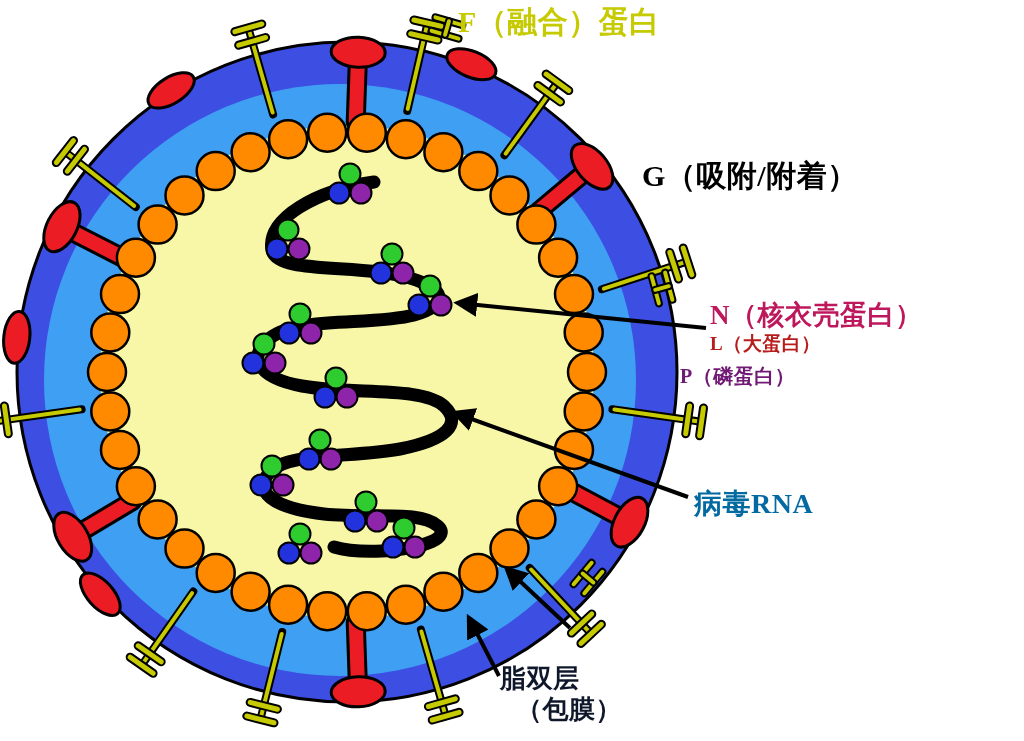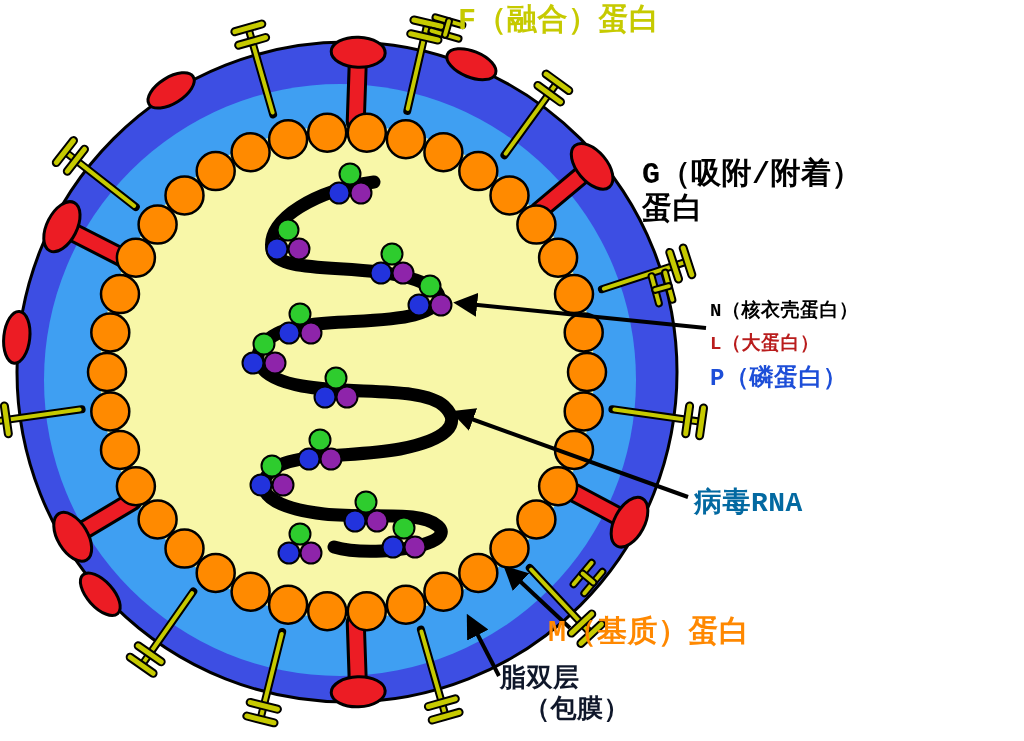--- a/index.html
+++ b/index.html
@@ -1,17 +1,17 @@
 <!DOCTYPE html>
 <html style="--envelope-outer: #3d4ee3; --envelope-inner: #3f9ff2; --interior: #f8f7a8; --matrix-bead: #ff8a00; --g-spike: #ec1c24; --f-spike: #c6ca00; --n-bead: #2ecc2e; --l-bead: #2233dd; --p-bead: #8e24aa; --rna: #000000;"><head>
 <meta charset="utf-8">
 <style>
   html,body{margin:0;padding:0;background:#fff}
   .stage{position:relative;width:1024px;height:741px;background:#fff;overflow:hidden;
-         font-family:Liberation Mono, monospace}
+         font-family:Liberation Serif, serif}
   .stage svg{position:absolute;left:0;top:0}
   .lbl{position:absolute;font-weight:bold;line-height:1.18;white-space:nowrap;letter-spacing:.5px}
   .c-env-outer{fill:var(--envelope-outer,#3d4ee3);stroke:#000;stroke-width:3px}
   .c-env-inner{fill:var(--envelope-inner,#3f9ff2)}
   .c-interior{fill:var(--interior,#f8f7a8)}
   .c-rna{fill:none;stroke:var(--rna,#000);stroke-width:13px;stroke-linecap:round}
   .arrow{stroke:#000;stroke-width:4px}
 </style>
 </head>
 <body>
@@ -302,31 +302,29 @@
       <line class="arrow" x1="688" y1="497" x2="455" y2="413" marker-end="url(#ah)"></line>
       <line class="arrow" x1="570" y1="628" x2="507" y2="569" marker-end="url(#ah)"></line>
       <line class="arrow" x1="499" y1="676" x2="469" y2="618" marker-end="url(#ah)"></line>
     </g>
   </svg>
 
   <div class="lbl" style="left: 458px; top: 4px; font-size: 30px; color: rgb(198, 202, 0);">F（融合）蛋白</div>
 
   <div class="lbl" style="left: 642px; top: 158px; font-size: 30px; color: #000000;">
     <div>G（吸附/附着）</div>
-    <div>蛋白</div>
   </div>
 
-  <div class="lbl" style="left: 710px; top: 300px; font-size: 19px; color: #000000;">N（核衣壳蛋白）</div>
+  <div class="lbl" style="left: 710px; top: 300px; font-size: 27px; color: #be185d;">N（核衣壳蛋白）</div>
 
   <div class="lbl" style="left: 710px; top: 333px; font-size: 19px; color: #b91c1c;">L（大蛋白）</div>
 
-  <div class="lbl" style="left: 710px; top: 365px; font-size: 24px; color: #1d4ed8;">P（磷蛋白）</div>
+  <div class="lbl" style="left: 680px; top: 365px; font-size: 20px; color: #701a75;">P（磷蛋白）</div>
 
   <div class="lbl" style="left: 694px; top: 487px; font-size: 28px; color: #0369a1;">病毒RNA</div>
 
-  <div class="lbl" style="left: 548px; top: 616px; font-size: 30px; color: rgb(255, 136, 0);">M（基质）蛋白</div>
 
   <div class="lbl" style="left: 500px; top: 664px; font-size: 26px; color: #0f172a;">
     <div>脂双层</div>
-    <div style="margin-left:24px">（包膜）</div>
+    <div style="margin-left:16px">（包膜）</div>
   </div>
 
 </div>
 
 </body></html>

